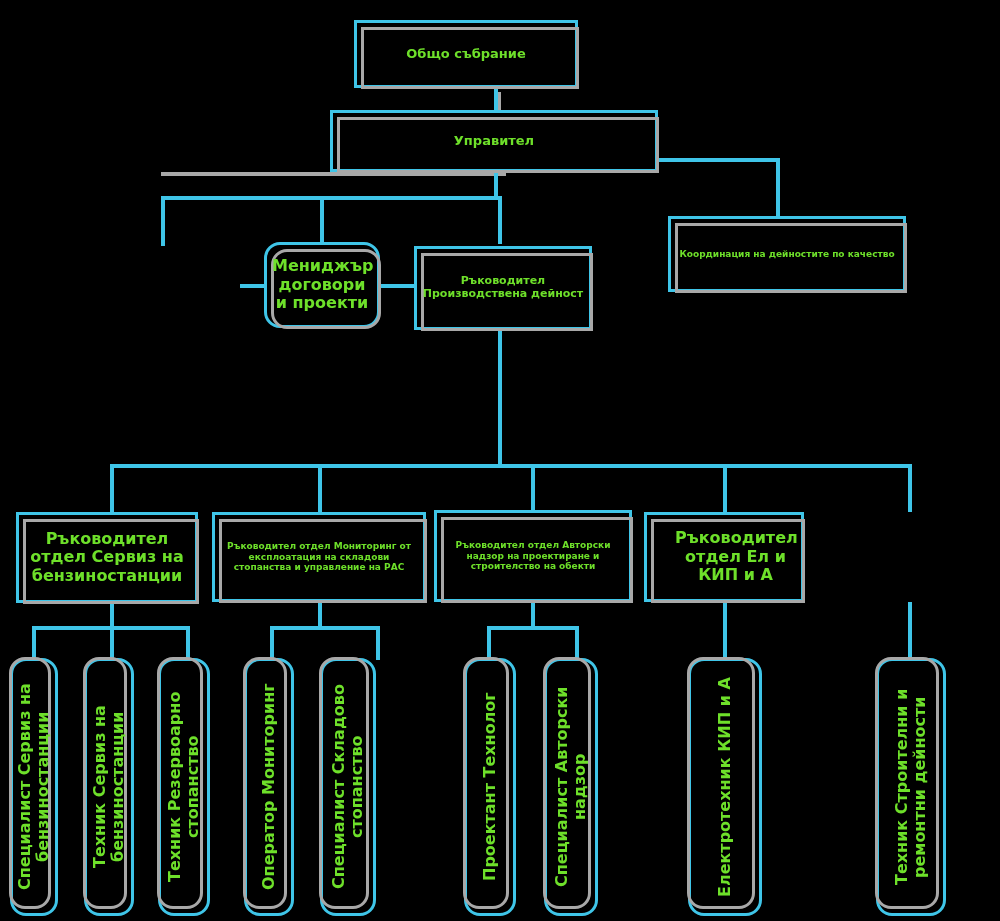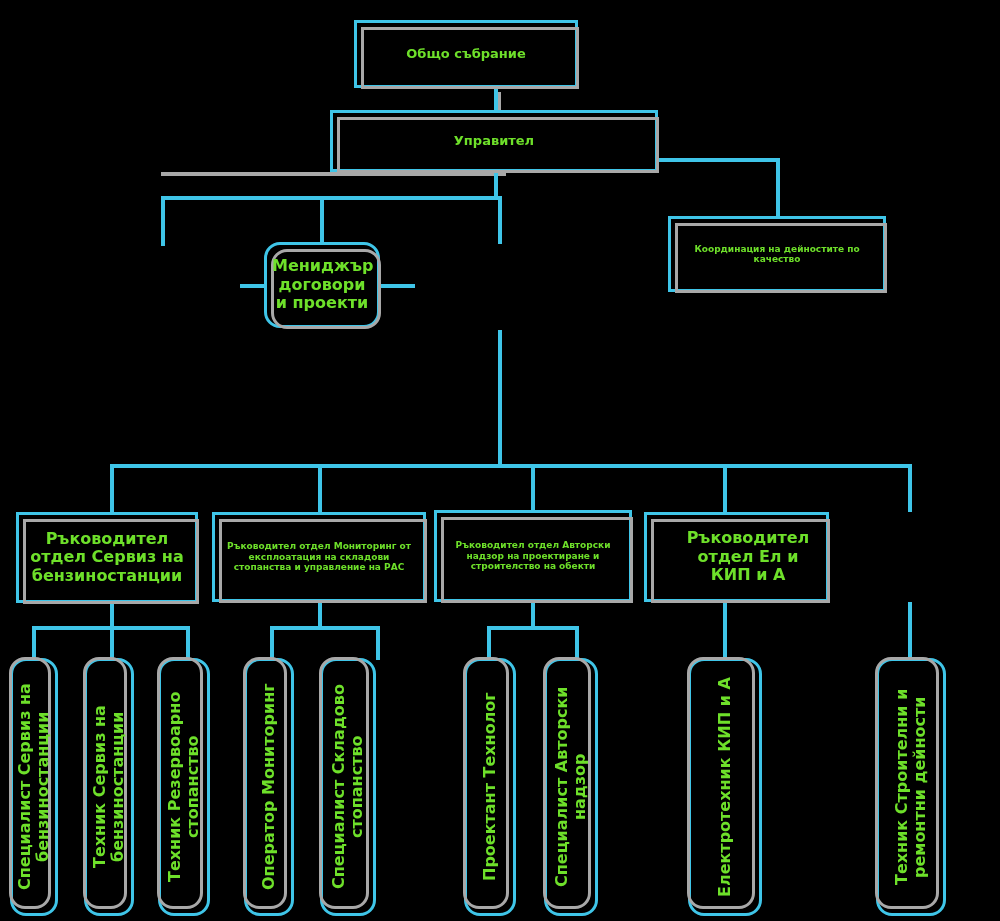--- a/index.html
+++ b/index.html
@@ -134,43 +134,46 @@
   <div class="line" style="left:908px; top:602px; width:4px; height:58px;"></div>
 
   <div class="node fs-13" style="left:354px; top:20px; width:224px; height:68px;">
     <span class="label">Общо събрание</span>
   </div>
 
   <div class="node fs-13" style="left:330px; top:110px; width:328px; height:62px;">
     <span class="label">Управител</span>
   </div>
 
-  <div class="node fs-9" style="left:668px; top:216px; width:218px; height:76px;">
+  <div class="node fs-9" style="left:668px; top:216px; width:238px; height:76px;">
     <span class="label">Координация на дейностите по качество</span>
   </div>
 
 
   <div class="node rounded-sm fs-10" style="left:264px; top:242px; width:116px; height:86px;">
     <span class="label">Мениджър договори и проекти</span>
   </div>
 
+  <div class="node fs-11" style="left:414px; top:246px; width:178px; height:84px;">
+    <span class="label">Ръководител Производствена дейност</span>
+  </div>
 
   <div class="node fs-10" style="left:16px; top:512px; width:182px; height:91px;">
     <span class="label">Ръководител отдел Сервиз на бензиностанции</span>
   </div>
 
   <div class="node fs-9" style="left:212px; top:512px; width:214px; height:90px;">
     <span class="label">Ръководител отдел Мониторинг от експлоатация на складови стопанства и управление на РАС</span>
   </div>
 
   <div class="node fs-9" style="left:434px; top:510px; width:198px; height:92px;">
     <span class="label">Ръководител отдел Авторски надзор на проектиране и строителство на обекти</span>
   </div>
 
-  <div class="node fs-10" style="left:644px; top:512px; width:185px; height:90px;padding-left:28px;">
+  <div class="node fs-10" style="left:644px; top:512px; width:160px; height:90px;padding-left:28px;">
     <span class="label">Ръководител отдел Ел и КИП и А</span>
   </div>
 
 
   <div class="node vert rounded-sm fs-10" style="left:10px; top:658px; width:48px; height:258px;">
     <span class="label">Специалист Сервиз на бензиностанции</span>
   </div>
 
   <div class="node vert rounded-sm fs-10" style="left:84px; top:658px; width:50px; height:258px;">
     <span class="label">Техник Сервиз на бензиностанции</span>

